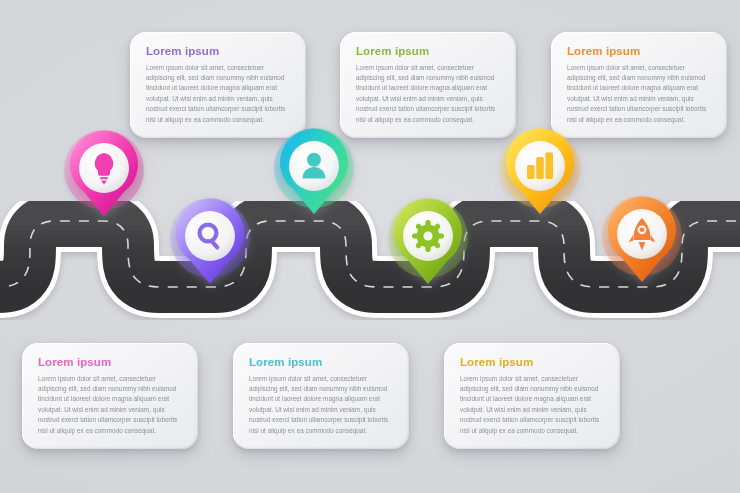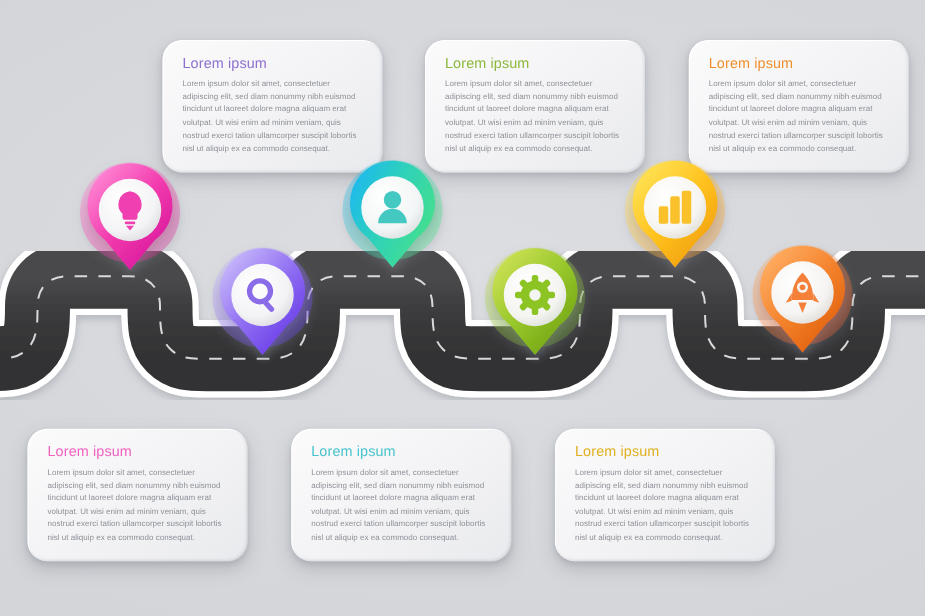--- a/index.html
+++ b/index.html
@@ -27,21 +27,21 @@
     box-shadow:
       0 6px 14px rgba(120,124,133,.34),
       0 2px 4px rgba(120,124,133,.22),
       inset 1px 1px 0 rgba(255,255,255,.95),
       inset -1px -1px 2px rgba(160,163,172,.30);
     box-sizing:border-box;
     padding:13px 16px 12px 16px;
   }
   .card .c-title{
     font-size:11.5px;
-    font-weight:normal;
+    font-weight:bold;
     letter-spacing:.1px;
     margin:0 0 5px 0;
     line-height:1.1;
   }
   .card .c-body{
     font-size:6.4px;
     line-height:1.62;
     color:#8d9097;
     margin:0;
     letter-spacing:.02px;

